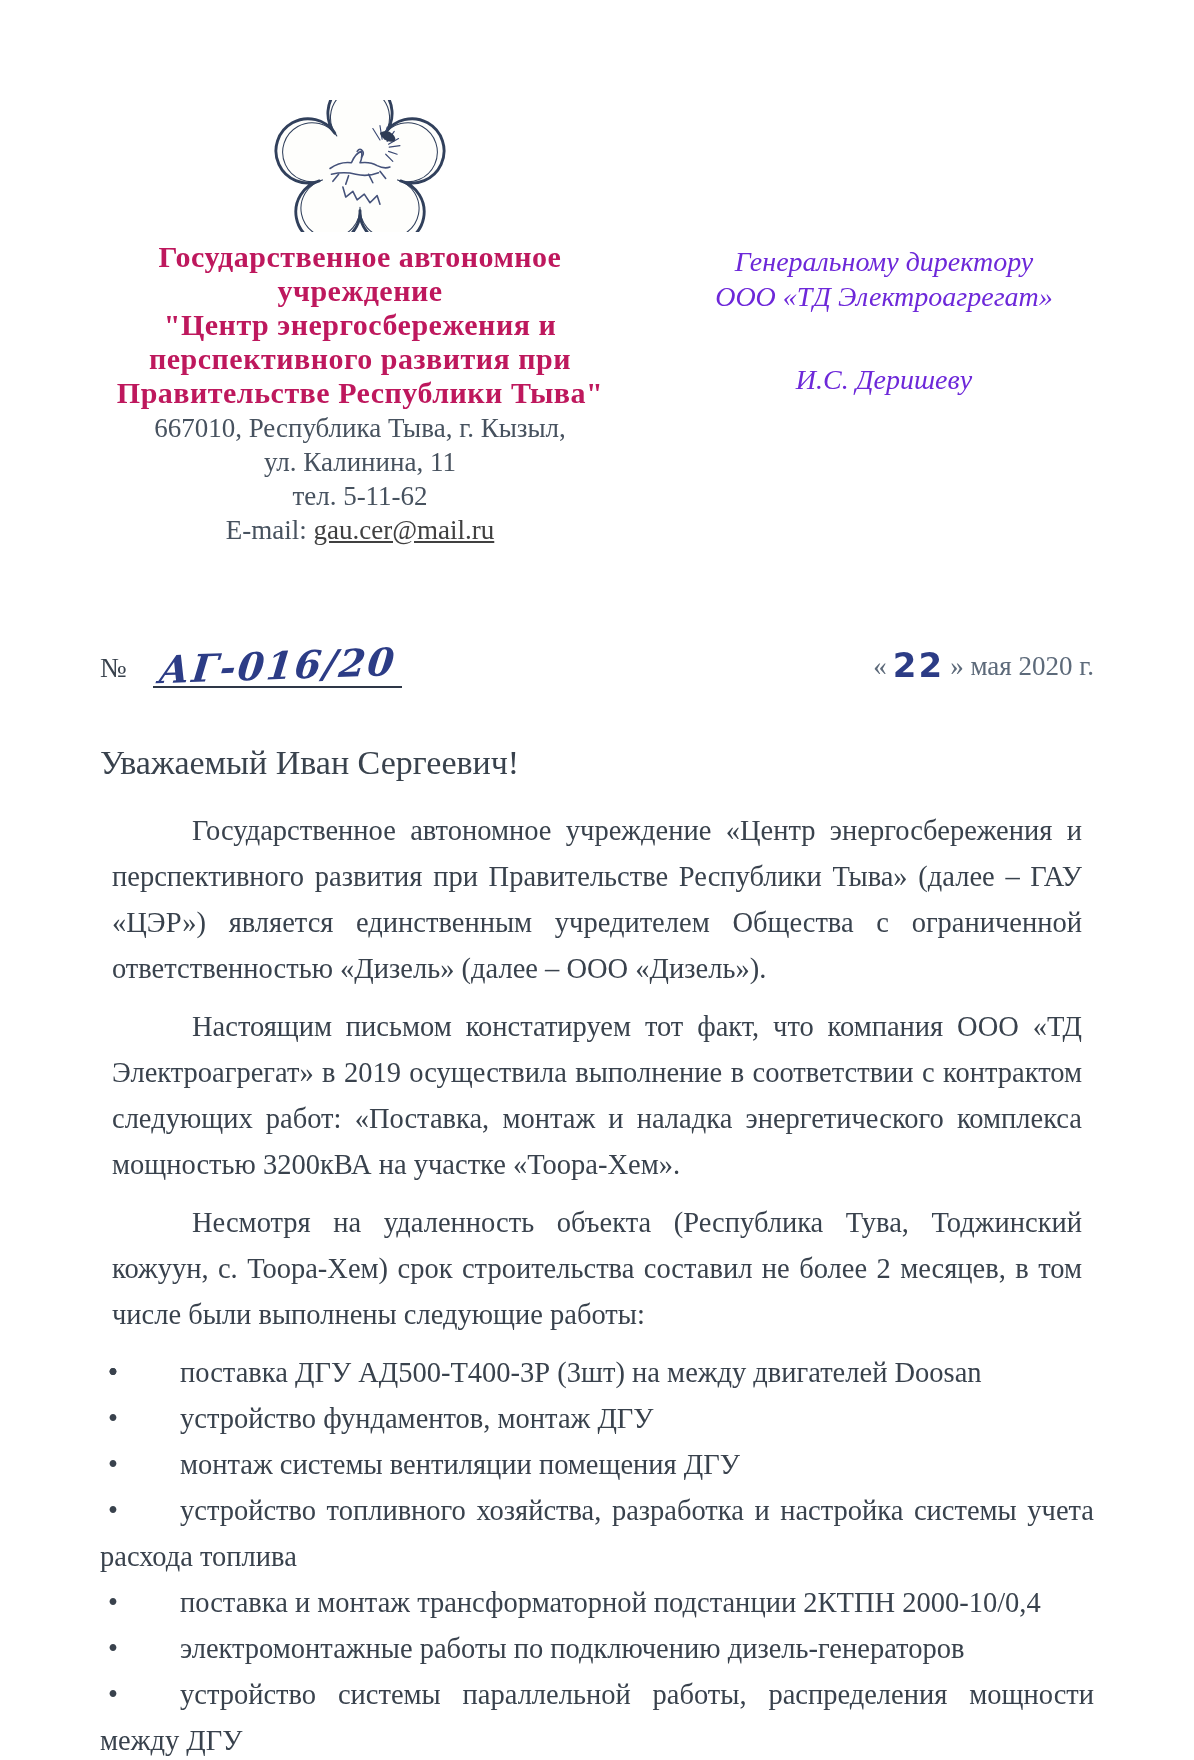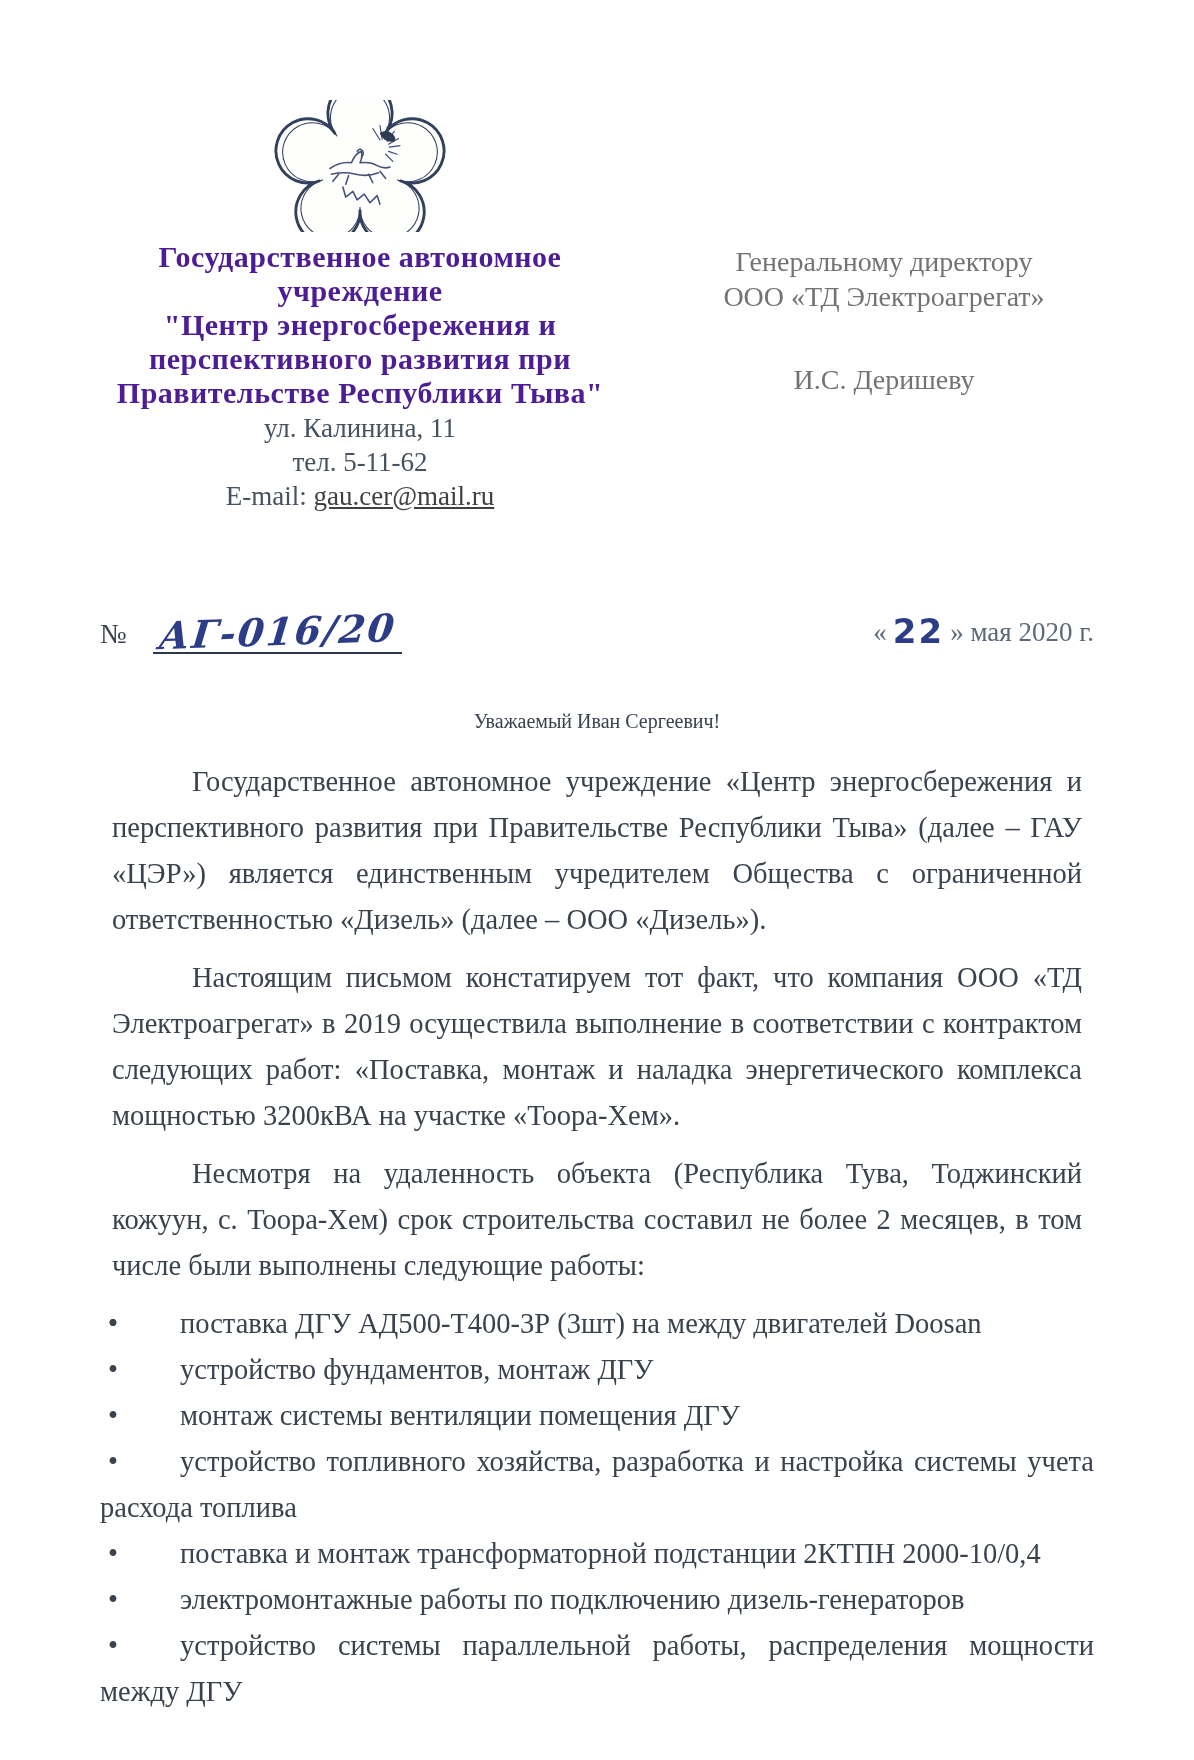--- a/index.html
+++ b/index.html
@@ -31,21 +31,21 @@
     flex:0 0 auto;
   }
   .logo-wrap{
     display:flex;
     justify-content:center;
     margin:0 0 8px 0;
   }
   .logo-wrap svg{ display:block; }
   .org-name{
     font-weight:bold;
-    color:#4c1d95;
+    color:#be185d;
     font-size:30px;
     line-height:34px;
     letter-spacing:0.5px;
   }
   .org-addr{
     color:#47525f;
     font-size:27px;
     line-height:32px;
     margin-top:2px;
   }
@@ -54,21 +54,22 @@
     text-decoration:underline;
     cursor:pointer;
   }
   .recipient{
     margin-left:auto;
     width:420px;
     text-align:center;
     padding-top:144px;
     font-size:28px;
     line-height:35px;
-    color:#737373;
+    color:#6d28d9;
+    font-style:italic;
   }
   .recipient .addressee-name{
     margin-top:48px;
   }
 
   
   .ref-row{
     display:flex;
     align-items:flex-end;
     margin-top:86px;
@@ -117,23 +118,22 @@
     font-weight:bold;
     font-size:34px;
     line-height:30px;
     vertical-align:-2px;
     margin:0 6px;
     letter-spacing:2px;
   }
 
   
   .salutation{
-    text-align:center;
     margin-top:56px;
-    font-size:20px;
+    font-size:34px;
     color:#39424d;
   }
   .body-text{
     margin-top:26px;
     font-size:28.5px;
     line-height:46px;
     text-align:justify;
     color:#39424d;
   }
   .para{
@@ -184,20 +184,21 @@
             <path d="M76,122 l4,14 l10,-8 l6,12 l10,-8 l8,12 l10,-10 l4,12" fill="none" stroke="#45527a" stroke-width="2.2" stroke-linecap="round" stroke-linejoin="round"></path>
           </svg>
         </div>
 
         <div class="org-name">Государственное автономное</div>
         <div class="org-name">учреждение</div>
         <div class="org-name">"Центр энергосбережения и</div>
         <div class="org-name">перспективного развития при</div>
         <div class="org-name">Правительстве Республики Тыва"</div>
 
+        <div class="org-addr">667010, Республика Тыва, г. Кызыл,</div>
         <div class="org-addr">ул. Калинина, 11</div>
         <div class="org-addr">тел. 5-11-62</div>
         <div class="org-addr email-line"><span>E-mail: </span><span class="email-link">gau.cer@mail.ru</span></div>
       </div>
 
       <div class="recipient">
         <div>Генеральному директору</div>
         <div>ООО «ТД Электроагрегат»</div>
         <div class="addressee-name">И.С. Деришеву</div>
       </div>

